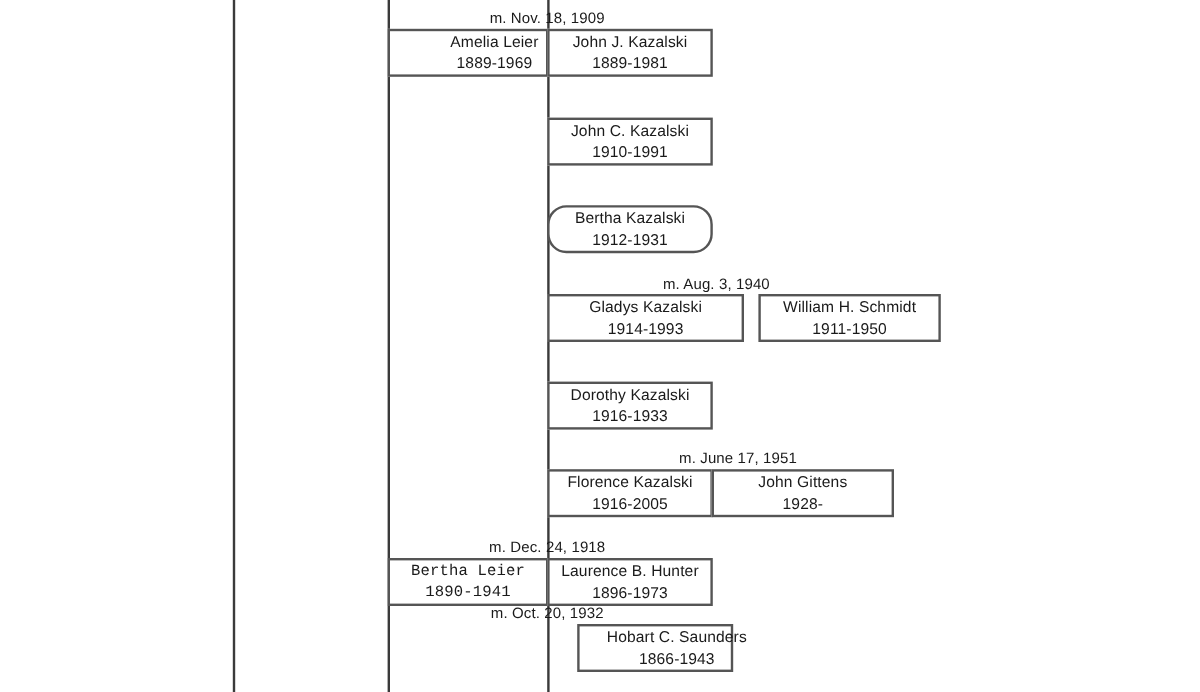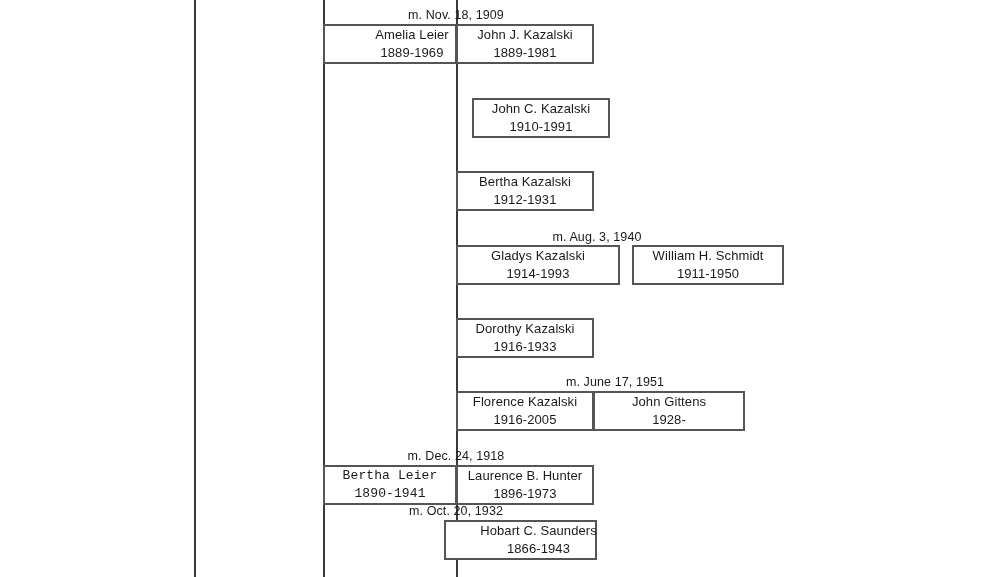--- a/index.html
+++ b/index.html
@@ -63,25 +63,25 @@
     </div>
   <div id="boxes-layer">
       <div class="pbox" style="left: 323px; top: 24px; width: 134px; height: 40px; border-color: rgb(85, 85, 85); padding-left: 44px;">
         <span class="nm">Amelia Leier</span>
         <span class="dt">1889-1969</span>
       </div>
       <div class="pbox" style="left: 456px; top: 24px; width: 138px; height: 40px; border-color: rgb(85, 85, 85);">
         <span class="nm">John J. Kazalski</span>
         <span class="dt">1889-1981</span>
       </div>
-      <div class="pbox" style="left: 472px; top: 98px; width: 138px; height: 40px; border-color: rgb(85, 85, 85);">
+      <div class="pbox" style="left: 456px; top: 98px; width: 138px; height: 40px; border-color: rgb(85, 85, 85);">
         <span class="nm">John C. Kazalski</span>
         <span class="dt">1910-1991</span>
       </div>
-      <div class="pbox" style="left: 456px; top: 171px; width: 138px; height: 40px; border-color: rgb(85, 85, 85);">
+      <div class="pbox" style="left: 456px; top: 171px; width: 138px; height: 40px; border-color: rgb(85, 85, 85); border-radius: 16px;">
         <span class="nm">Bertha Kazalski</span>
         <span class="dt">1912-1931</span>
       </div>
       <div class="pbox" style="left: 456px; top: 245px; width: 164px; height: 40px; border-color: rgb(85, 85, 85);">
         <span class="nm">Gladys Kazalski</span>
         <span class="dt">1914-1993</span>
       </div>
       <div class="pbox" style="left: 593px; top: 245px; width: 152px; height: 40px; border-color: rgb(85, 85, 85); margin-left: 39px;">
         <span class="nm">William H. Schmidt</span>
         <span class="dt">1911-1950</span>
@@ -99,21 +99,21 @@
         <span class="dt">1928-</span>
       </div>
       <div class="pbox" style="left: 323px; top: 465px; width: 134px; height: 40px; border-color: rgb(85, 85, 85); font-family: Liberation Mono, monospace;">
         <span class="nm">Bertha Leier</span>
         <span class="dt">1890-1941</span>
       </div>
       <div class="pbox" style="left: 456px; top: 465px; width: 138px; height: 40px; border-color: rgb(85, 85, 85);">
         <span class="nm">Laurence B. Hunter</span>
         <span class="dt">1896-1973</span>
       </div>
-      <div class="pbox" style="left: 444px; top: 520px; width: 153px; height: 40px; border-color: rgb(85, 85, 85); padding-left: 36px;">
+      <div class="pbox" style="left: 481px; top: 520px; width: 130px; height: 40px; border-color: rgb(85, 85, 85); padding-left: 36px;">
         <span class="nm">Hobart C. Saunders</span>
         <span class="dt">1866-1943</span>
       </div>
     </div>
   <div id="labels-layer">
       <div class="mlabel" style="left: 456px; top: 8px;">m. Nov. 18, 1909</div>
       <div class="mlabel" style="left: 597px; top: 230px;">m. Aug. 3, 1940</div>
       <div class="mlabel" style="left: 597px; top: 375px; padding-left: 36px;">m. June 17, 1951</div>
       <div class="mlabel" style="left: 456px; top: 449px;">m. Dec. 24, 1918</div>
       <div class="mlabel" style="left: 456px; top: 504px;">m. Oct. 20, 1932</div>

